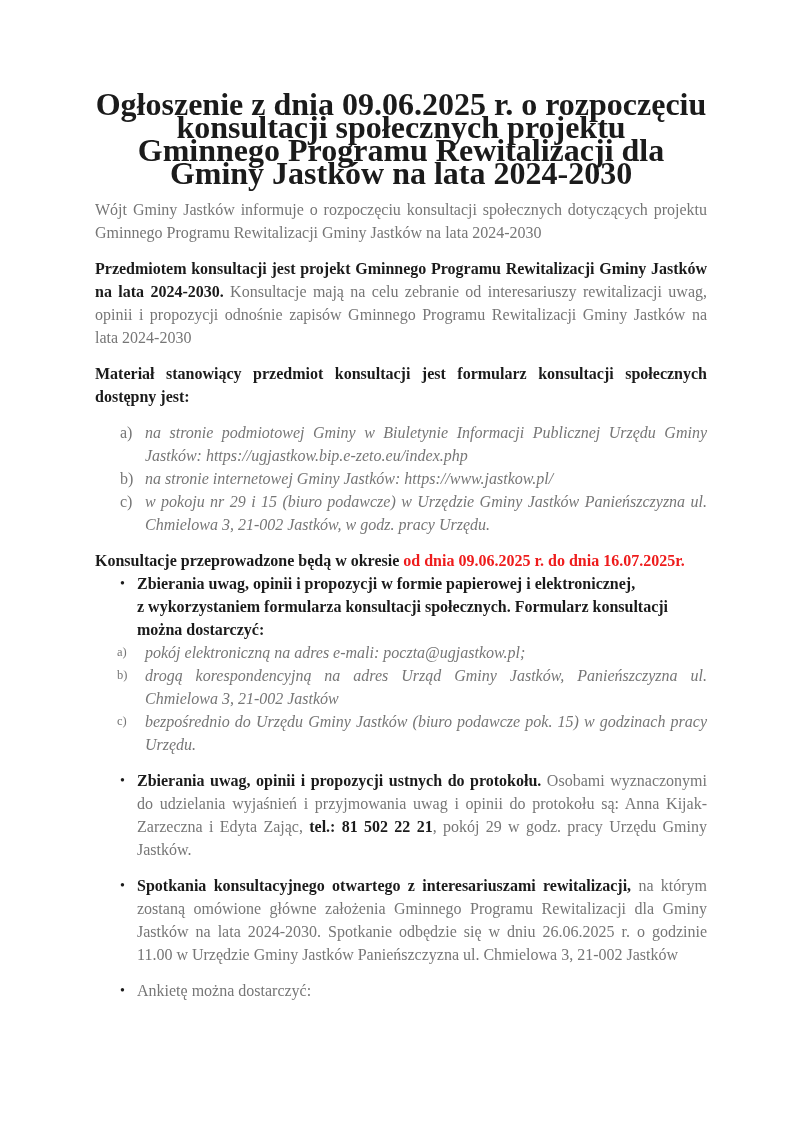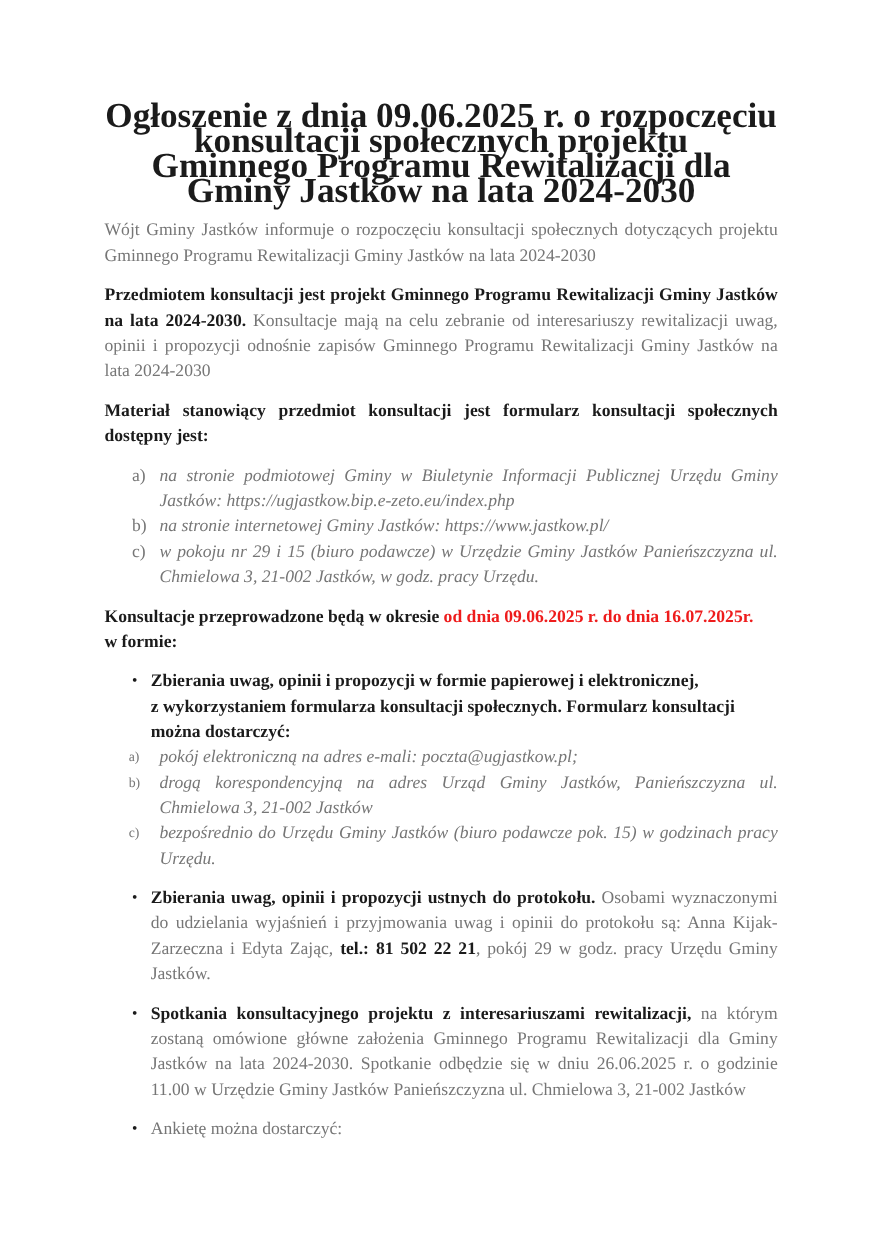--- a/index.html
+++ b/index.html
@@ -68,21 +68,20 @@
         <span class="marker">b)</span>
         <span class="item-text">na stronie internetowej Gminy Jastków: https://www.jastkow.pl/</span>
       </li>
     <li>
         <span class="marker">c)</span>
         <span class="item-text">w pokoju nr 29 i 15 (biuro podawcze) w Urzędzie Gminy Jastków Panieńszczyzna ul. Chmielowa 3, 21-002 Jastków, w godz. pracy Urzędu.</span>
       </li>
   </ol>
 
   <p class="just no-gap"><span class="dark">Konsultacje przeprowadzone będą w okresie </span><span class="red">od dnia 09.06.2025 r. do dnia 16.07.2025r.</span></p>
-  <p class="dark">w formie:</p>
 
   <div class="bullet no-gap">
     <span class="bullet-marker">•</span>
     <div class="bullet-body"><span class="dark pre">Zbierania uwag, opinii i propozycji w formie papierowej i elektronicznej,
 z wykorzystaniem formularza konsultacji społecznych. Formularz konsultacji
 można dostarczyć:</span></div>
   </div>
 
   <ol class="letter-list small">
     <li>
@@ -99,21 +98,21 @@
       </li>
   </ol>
 
   <div class="bullet">
     <span class="bullet-marker">•</span>
     <div class="bullet-body"><span class="dark">Zbierania uwag, opinii i propozycji ustnych do protokołu.</span><span> Osobami wyznaczonymi do udzielania wyjaśnień i przyjmowania uwag i opinii do protokołu są: Anna Kijak-Zarzeczna i Edyta Zając, </span><span class="dark">tel.: 81 502 22 21</span><span>, pokój 29 w godz. pracy Urzędu Gminy Jastków.</span></div>
   </div>
 
   <div class="bullet">
     <span class="bullet-marker">•</span>
-    <div class="bullet-body"><span class="dark">Spotkania konsultacyjnego projektu z interesariuszami rewitalizacji,</span><span> na którym zostaną omówione główne założenia Gminnego Programu Rewitalizacji dla Gminy Jastków na lata 2024-2030. Spotkanie odbędzie się w dniu 26.06.2025 r. o godzinie 11.00 w Urzędzie Gminy Jastków Panieńszczyzna ul. Chmielowa 3, 21-002 Jastków</span></div>
+    <div class="bullet-body"><span class="dark">Spotkania konsultacyjnego otwartego z interesariuszami rewitalizacji,</span><span> na którym zostaną omówione główne założenia Gminnego Programu Rewitalizacji dla Gminy Jastków na lata 2024-2030. Spotkanie odbędzie się w dniu 26.06.2025 r. o godzinie 11.00 w Urzędzie Gminy Jastków Panieńszczyzna ul. Chmielowa 3, 21-002 Jastków</span></div>
   </div>
 
   <div class="bullet no-gap">
     <span class="bullet-marker">•</span>
     <div class="bullet-body">
         <span class="block">Ankietę można dostarczyć:</span>
       </div>
   </div>
 
 </div>

